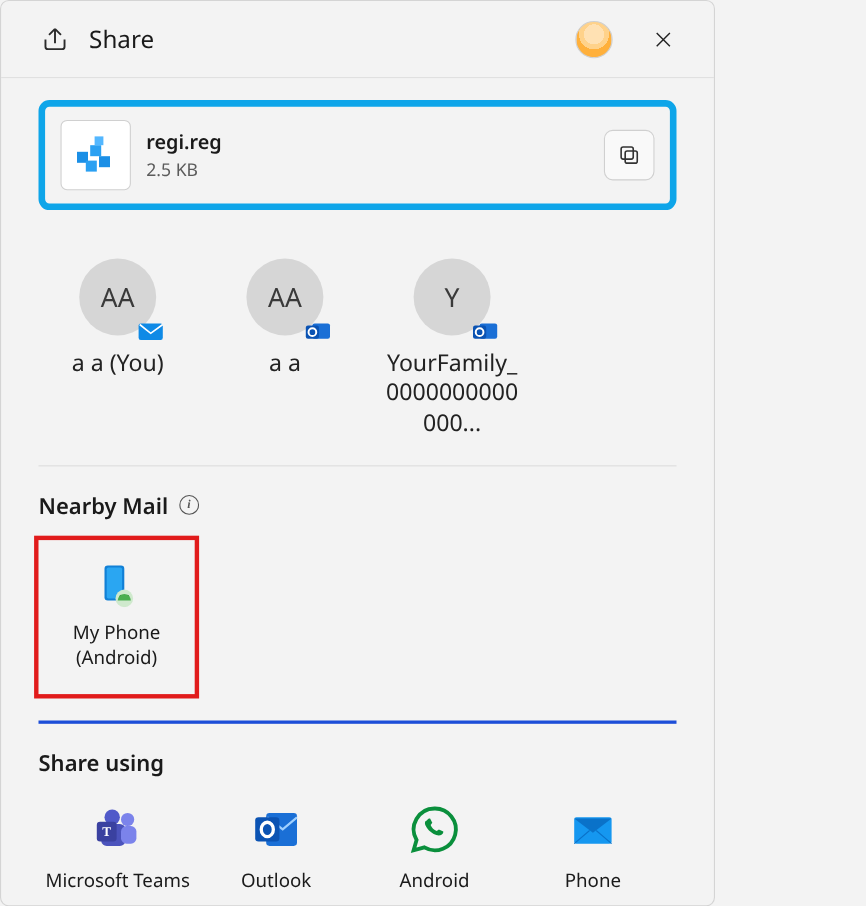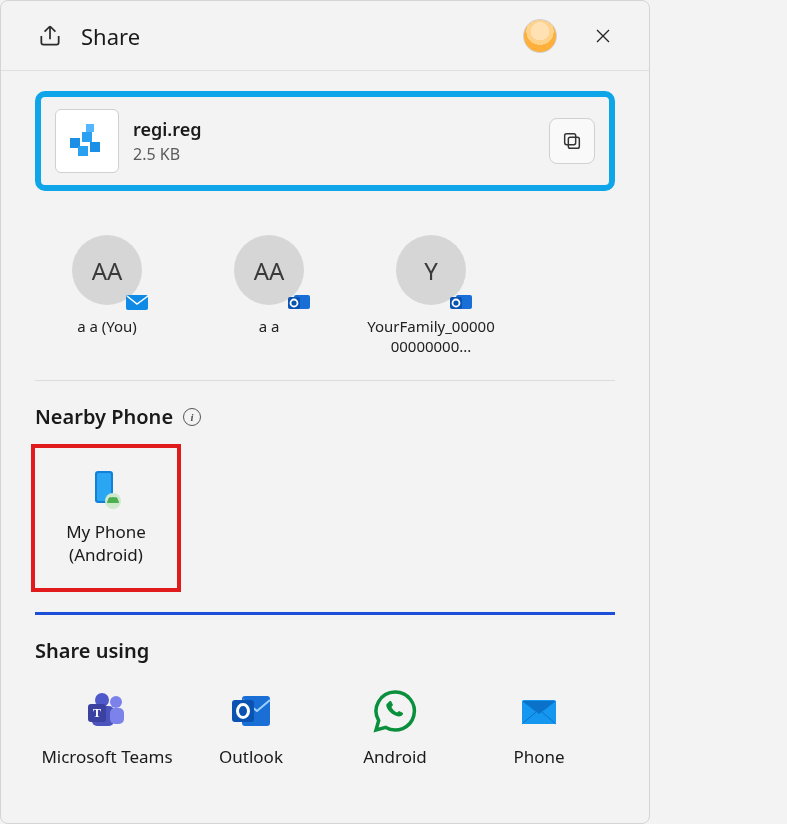--- a/index.html
+++ b/index.html
@@ -91,21 +91,21 @@
     border-radius: 8px;
     background: #f9f9f9;
     display: flex;
     align-items: center;
     justify-content: center;
     cursor: pointer;
   }
 
   .contacts-row {
     display: flex;
-    gap: 18px;
+    gap: 8px;
     margin-top: 44px;
     padding-bottom: 24px;
     border-bottom: 1px solid #dcdcdc;
   }
   .contact {
     width: 144px;
     display: flex;
     flex-direction: column;
     align-items: center;
     cursor: pointer;
@@ -125,21 +125,21 @@
   }
   .avatar-circle .badge {
     position: absolute;
     right: -10px;
     bottom: -4px;
     width: 28px;
     height: 22px;
   }
   .contact-label {
     margin-top: 12px;
-    font-size: 15px;
+    font-size: 21px;
     text-align: center;
     line-height: 1.3;
     max-width: 130px;
     word-break: break-word;
     color: #222;
   }
 
   .section-title {
     font-size: 20px;
     font-weight: 600;
@@ -295,21 +295,21 @@
                 <rect x="2" y="6" width="12" height="12" rx="2" fill="#0b53b3"></rect>
                 <circle cx="8" cy="12" r="3.5" fill="none" stroke="#fff" stroke-width="1.8"></circle>
               </svg>
           </span>
         </div>
         <div class="contact-label">YourFamily_0000000000000...</div>
       </div>
     </div>
 
     <div class="section-title">
-      <span>Nearby Phone</span>
+      <span>Nearby Mail</span>
       <span class="info-icon">i</span>
     </div>
 
     <div class="nearby-row">
       <div class="nearby-item">
         <div class="phone-glyph">
           <svg width="34" height="40" viewBox="0 0 34 40">
             <rect x="6" y="2" width="18" height="32" rx="3" fill="#1180d6"></rect>
             <rect x="8" y="4" width="14" height="28" rx="1.5" fill="#2aa6f2"></rect>
             <circle cx="24" cy="32" r="8" fill="#cfe9cd"></circle>

